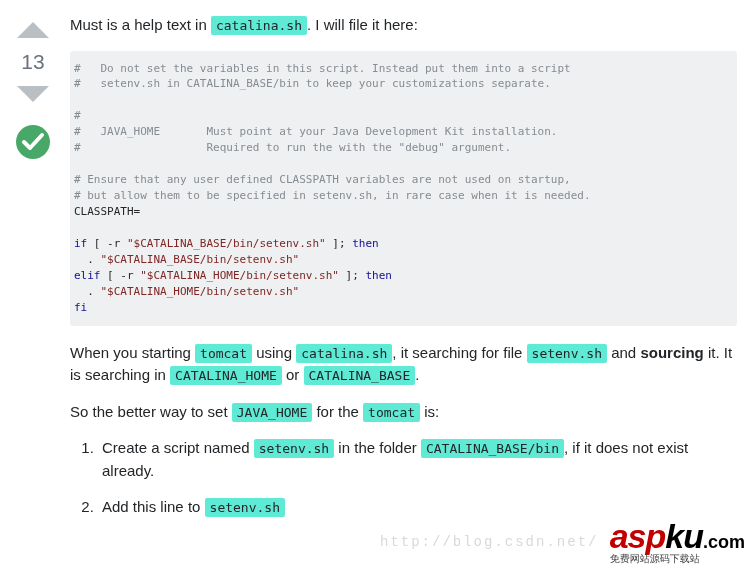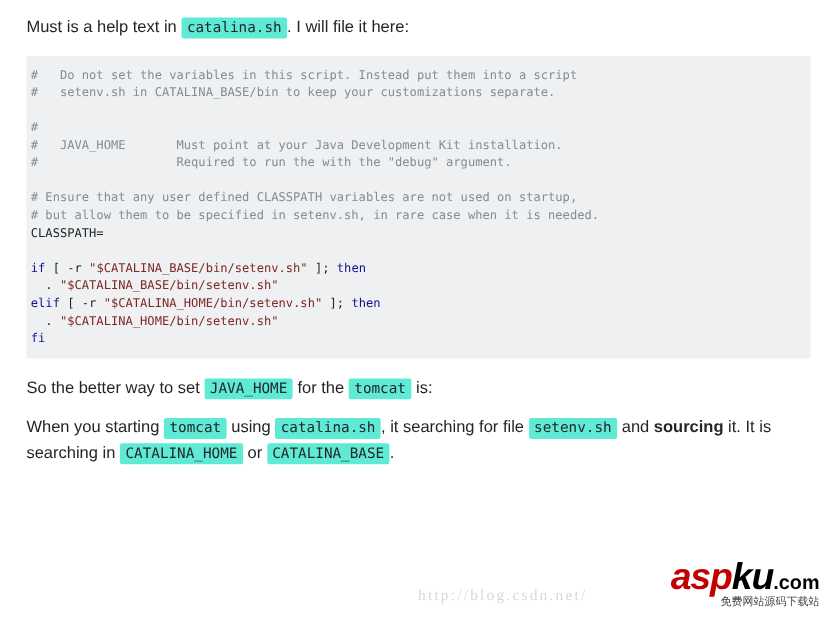--- a/index.html
+++ b/index.html
@@ -15,32 +15,51 @@
 .content p { margin-bottom: 14px; }
 code.inline { background: #5eead4; padding: 2px 5px; font-family: Consolas, Menlo, monospace; font-size: 13px; border-radius: 2px; }
 pre.code-block { background: #eff0f1; padding: 10px 4px; font-family: Consolas, Menlo, monospace; font-size: 11px; line-height: 1.45; white-space: pre; overflow-x: auto; margin-bottom: 16px; border-radius: 3px; }
 pre.code-block .cm { color: #858c93; }
 pre.code-block .kw { color: #101094; }
 pre.code-block .str { color: #7d2727; }
 ol { padding-left: 28px; margin-bottom: 12px; }
 ol li { margin-bottom: 10px; padding-left: 4px; }
 ol li p { margin-bottom: 8px; }
 strong { font-weight: 700; }
-.watermark { position: absolute; bottom: 24px; right: 8px; font-family: Arial; pointer-events: none; }
+.watermark { position: absolute; bottom: 12px; right: 8px; font-family: Arial; pointer-events: none; }
 .watermark .asp { font-style: italic; font-weight: 900; font-size: 34px; letter-spacing: -1px; }
 .watermark .a1 { color: #c30000; }
 .watermark .a2 { color: #000; }
 .watermark .com { font-size: 18px; color: #000; font-weight: 700; }
-.watermark .sub { font-size: 10px; color: #444; text-align: right; margin-top: -4px; }
-.wm-url { position: absolute; bottom: 28px; left: 380px; color: #d9d9d9; font-size: 14px; font-family: Liberation Serif, serif; letter-spacing: 2px; pointer-events: none; }
+.watermark .sub { font-size: 10px; color: #444; text-align: left; margin-top: -4px; }
+.wm-url { position: absolute; bottom: 28px; left: 380px; color: #d9d9d9; font-size: 14px; font-family: Liberation Mono, monospace; letter-spacing: 2px; pointer-events: none; }
 </style>
 </head>
 <body>
 
 <div class="post">
+  <div class="votes">
+    <div class="vote-arrow">
+      <svg viewBox="0 0 36 36">
+          <path fill="currentColor" d="M2 26h32L18 10 2 26z"></path>
+        </svg>
+    </div>
+    <div class="score">13</div>
+    <div class="vote-arrow">
+      <svg viewBox="0 0 36 36">
+          <path fill="currentColor" d="M2 10h32L18 26 2 10z"></path>
+        </svg>
+    </div>
+    <div class="check">
+      <svg viewBox="0 0 36 36">
+          <circle cx="18" cy="18" r="17" fill="#48a868"></circle>
+          <path d="M9 18l6 6 12-13" stroke="#fff" stroke-width="4" fill="none" stroke-linecap="round" stroke-linejoin="round"></path>
+        </svg>
+    </div>
+  </div>
 
   <div class="content">
     <p>
       <span>Must is a help text in </span><code class="inline">catalina.sh</code><span>. I will file it here:</span>
     </p>
 
 <pre class="code-block"><span class="cm">#   Do not set the variables in this script. Instead put them into a script</span>
 <span class="cm">#   setenv.sh in CATALINA_BASE/bin to keep your customizations separate.</span>
 
 <span class="cm">#</span>
@@ -51,27 +70,37 @@
 <span class="cm"># but allow them to be specified in setenv.sh, in rare case when it is needed.</span>
 <span>CLASSPATH=</span>
 
 <span class="kw">if</span><span> [ -r </span><span class="str">"$CATALINA_BASE/bin/setenv.sh"</span><span> ]; </span><span class="kw">then</span>
 <span>  . </span><span class="str">"$CATALINA_BASE/bin/setenv.sh"</span>
 <span class="kw">elif</span><span> [ -r </span><span class="str">"$CATALINA_HOME/bin/setenv.sh"</span><span> ]; </span><span class="kw">then</span>
 <span>  . </span><span class="str">"$CATALINA_HOME/bin/setenv.sh"</span>
 <span class="kw">fi</span></pre>
 
     <p>
+      <span>When you starting </span><code class="inline">tomcat</code><span> using </span><code class="inline">catalina.sh</code><span>, it searching for file </span><code class="inline">setenv.sh</code><span> and </span><strong>sourcing</strong><span> it. It is searching in </span><code class="inline">CATALINA_HOME</code><span> or </span><code class="inline">CATALINA_BASE</code><span>.</span>
+    </p>
+
+    <p>
       <span>So the better way to set </span><code class="inline">JAVA_HOME</code><span> for the </span><code class="inline">tomcat</code><span> is:</span>
     </p>
 
-    <p>
-      <span>When you starting </span><code class="inline">tomcat</code><span> using </span><code class="inline">catalina.sh</code><span>, it searching for file </span><code class="inline">setenv.sh</code><span> and </span><strong>sourcing</strong><span> it. It is searching in </span><code class="inline">CATALINA_HOME</code><span> or </span><code class="inline">CATALINA_BASE</code><span>.</span>
-    </p>
+    <ol>
+      <li>
+        <p><span>Create a script named </span><code class="inline">setenv.sh</code><span> in the folder </span><code class="inline">CATALINA_BASE/bin</code><span>, if it does not exist already.</span></p>
+      </li>
+      <li>
+        <p><span>Add this line to </span><code class="inline">setenv.sh</code></p>
 
+      </li>
+
+    </ol>
   </div>
 </div>
 
 <div class="wm-url">http://blog.csdn.net/</div>
 <div class="watermark">
   <span class="asp"><span class="a1">asp</span><span class="a2">ku</span></span><span class="com">.com</span>
   <div class="sub">免费网站源码下载站</div>
 </div>
 
 </body></html>

